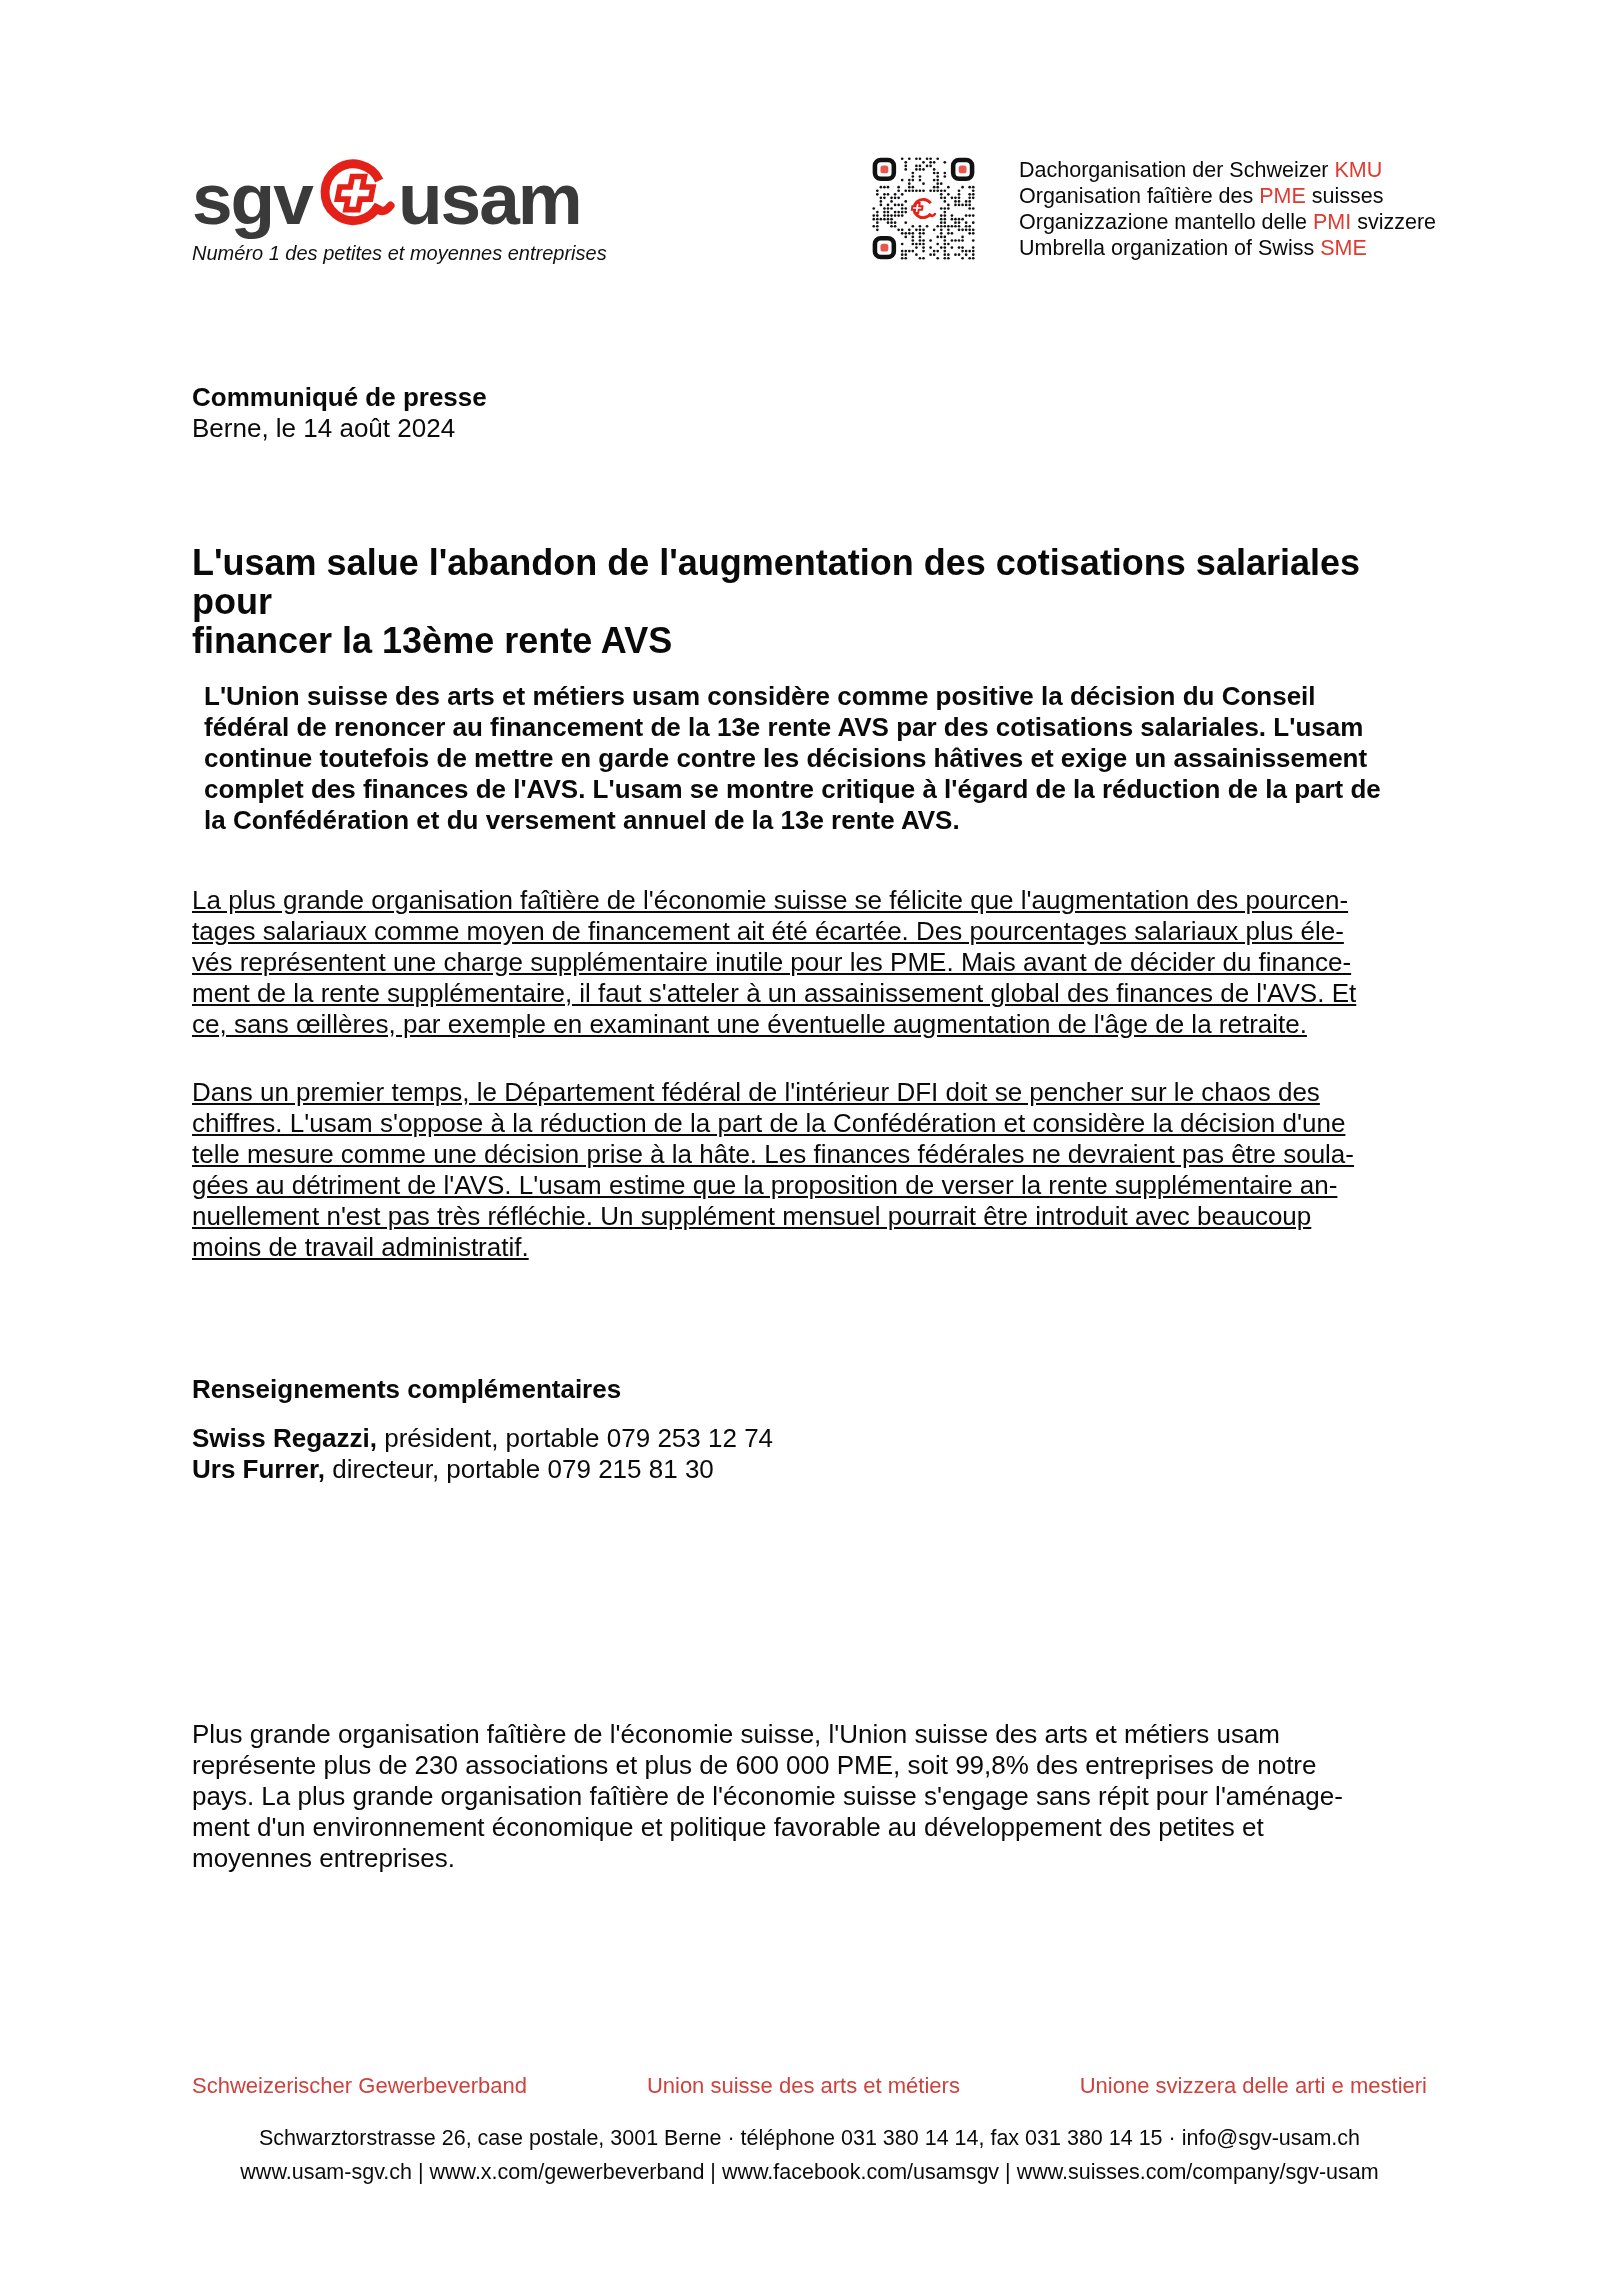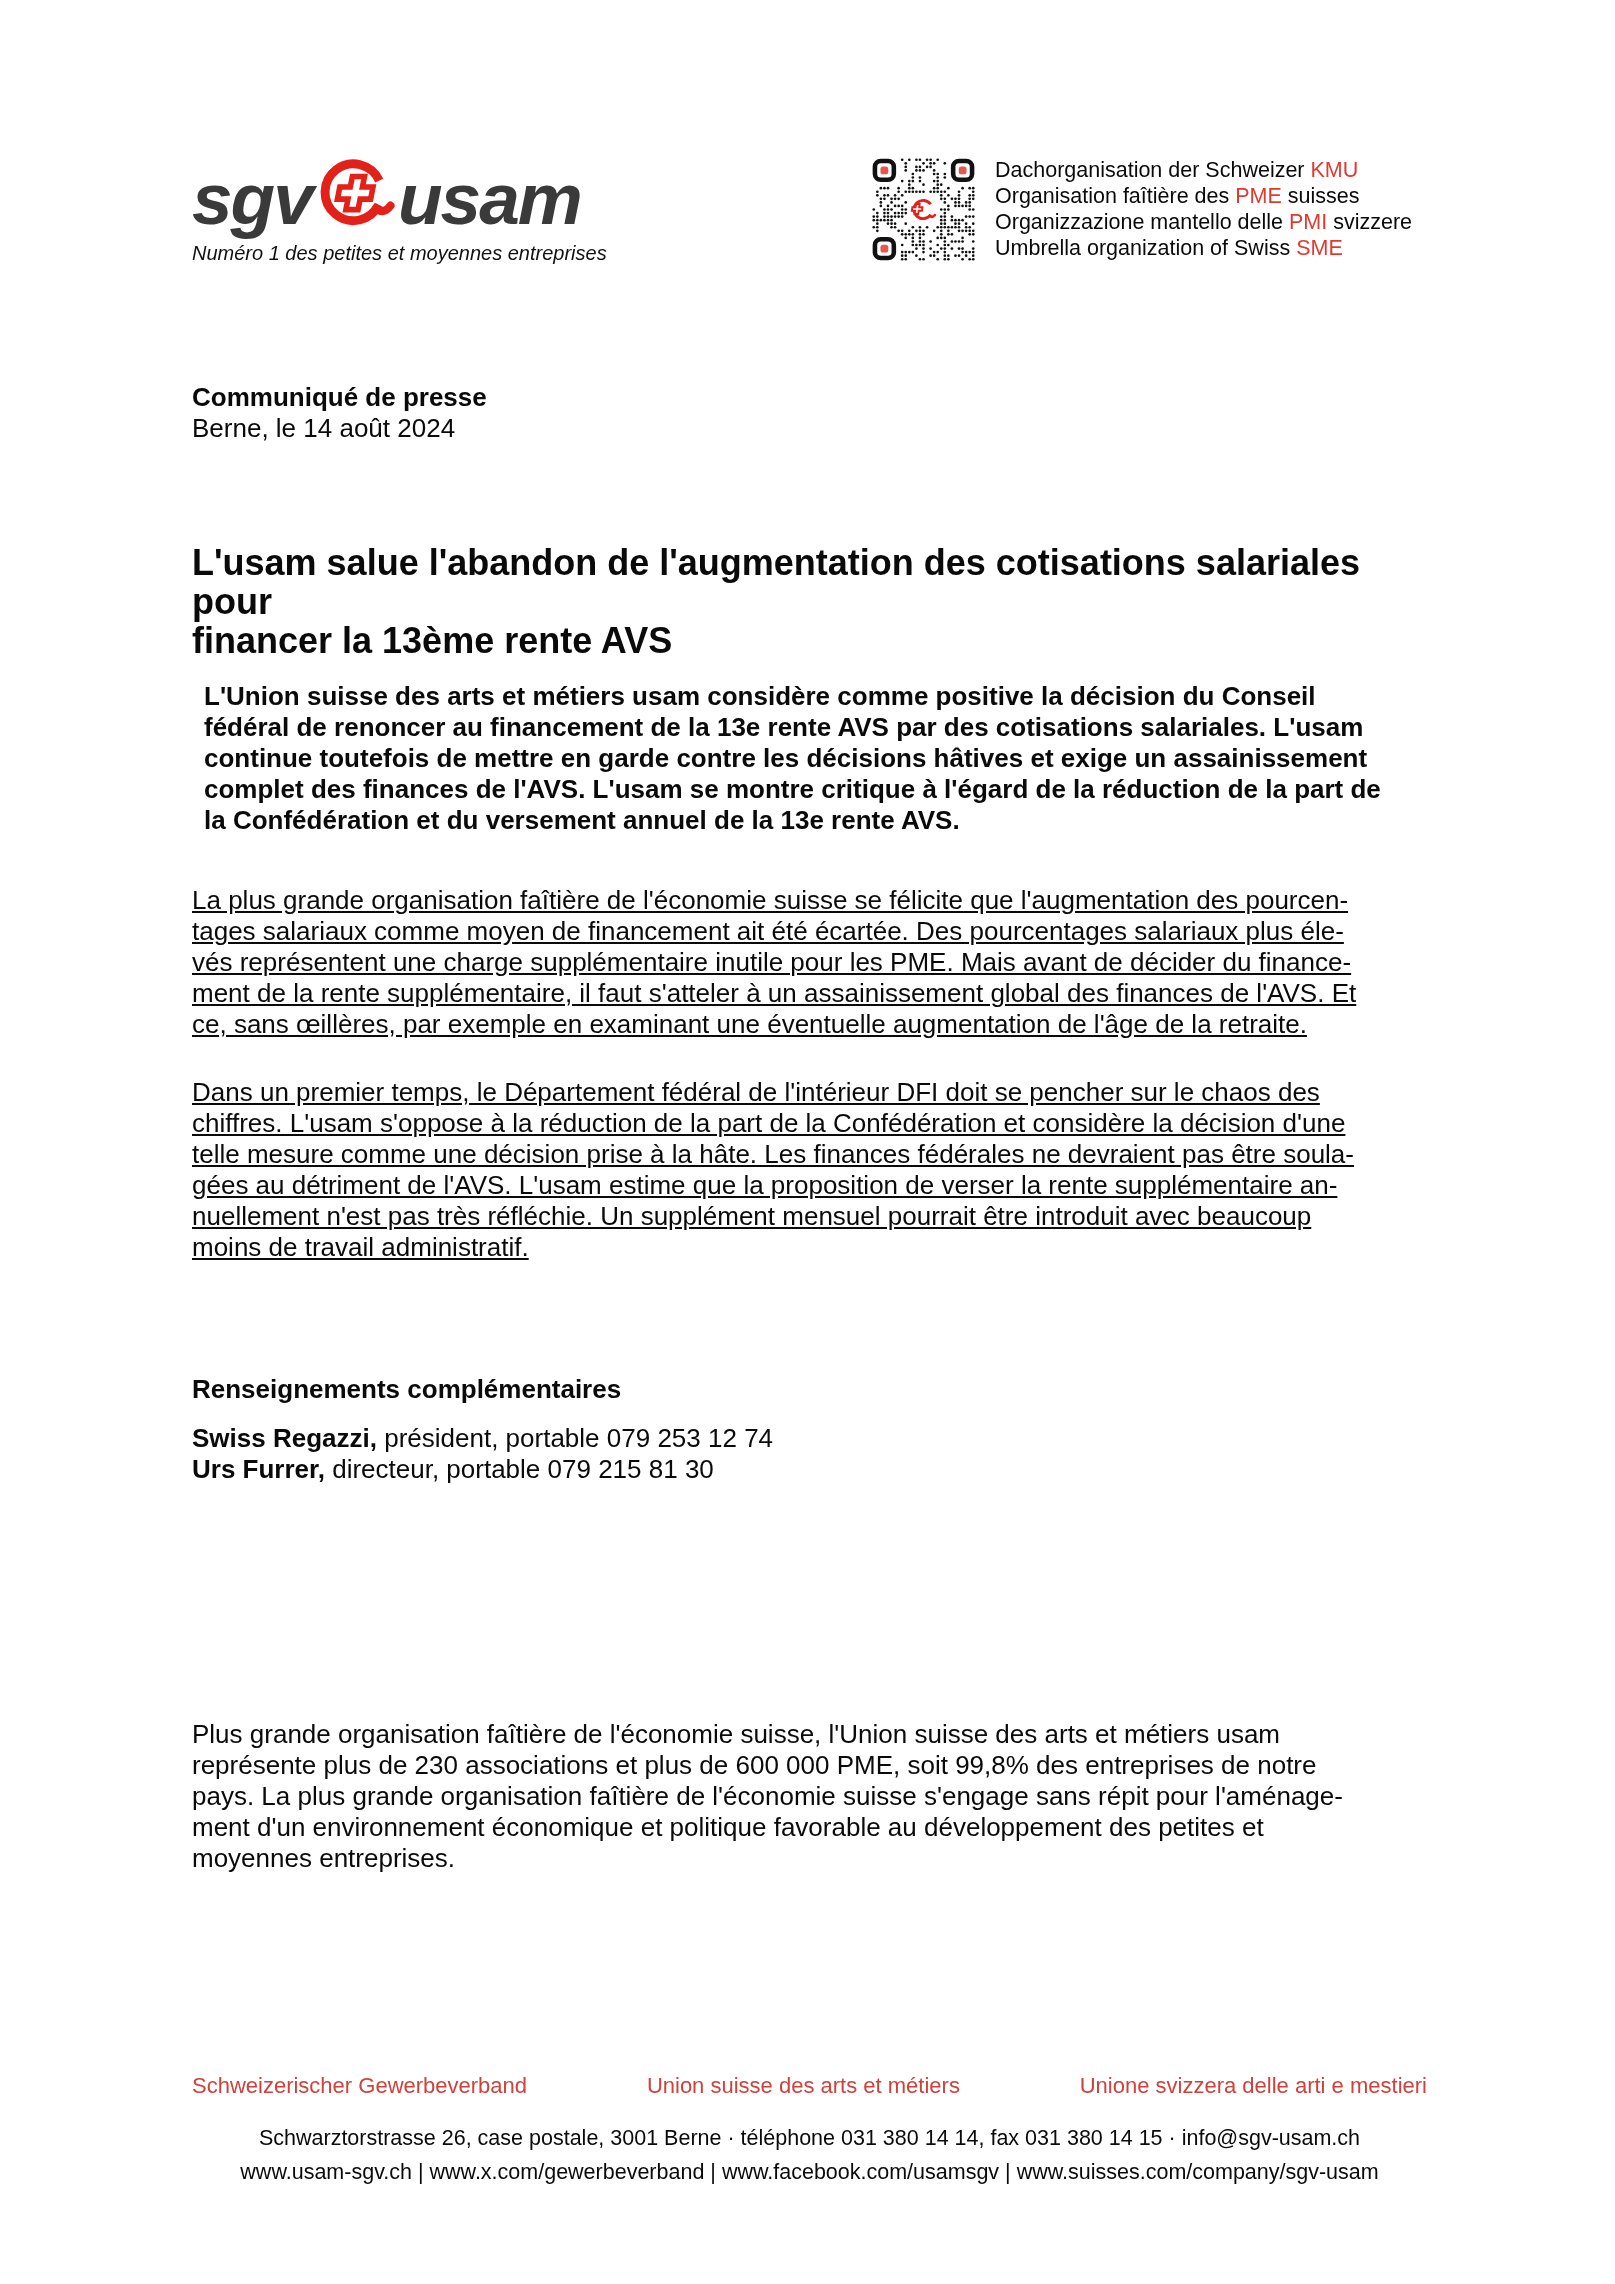--- a/index.html
+++ b/index.html
@@ -11,28 +11,28 @@
     overflow:hidden;
     font-family:"Liberation Sans","DejaVu Sans",sans-serif;
     color:#0a0a0a;
   }
   .content{position:absolute;left:192px;top:0;width:1235px;}
 
   
   .masthead{position:relative;margin-top:153px;height:115px;}
   .brand{position:absolute;left:0;top:0;}
   .logotype{
-    font-style:italic;font-weight:bold;
+    font-weight:bold;
     font-size:73px;line-height:73px;
     letter-spacing:-2px;color:var(--logo-gray,#3a3a3a);
     white-space:nowrap;
   }
   .logo-mark{vertical-align:-10.4px;margin:0 2.6px;}
   .tagline{margin-top:7.8px;font-style:italic;font-size:20px;color:#111;}
-  .corner{position:absolute;left:680px;top:2.6px;display:flex;gap:20px;align-items:flex-end;}
+  .corner{position:absolute;left:680px;top:2.6px;display:flex;gap:44px;align-items:center;}
   .qr{flex:0 0 auto;}
   .corner-lines{padding-top:1.3px;font-size:21.5px;line-height:26px;color:#0a0a0a;white-space:nowrap;}
   .red{color:var(--accent-red,#e0392f);}
 
   
   .kicker{margin-top:114px;font-size:26px;line-height:31px;font-weight:bold;}
   .dateline{font-size:26px;line-height:31px;}
   .title{
     margin:99px 0 0 0;font-size:36px;line-height:39px;font-weight:bold;
     white-space:pre-line;

